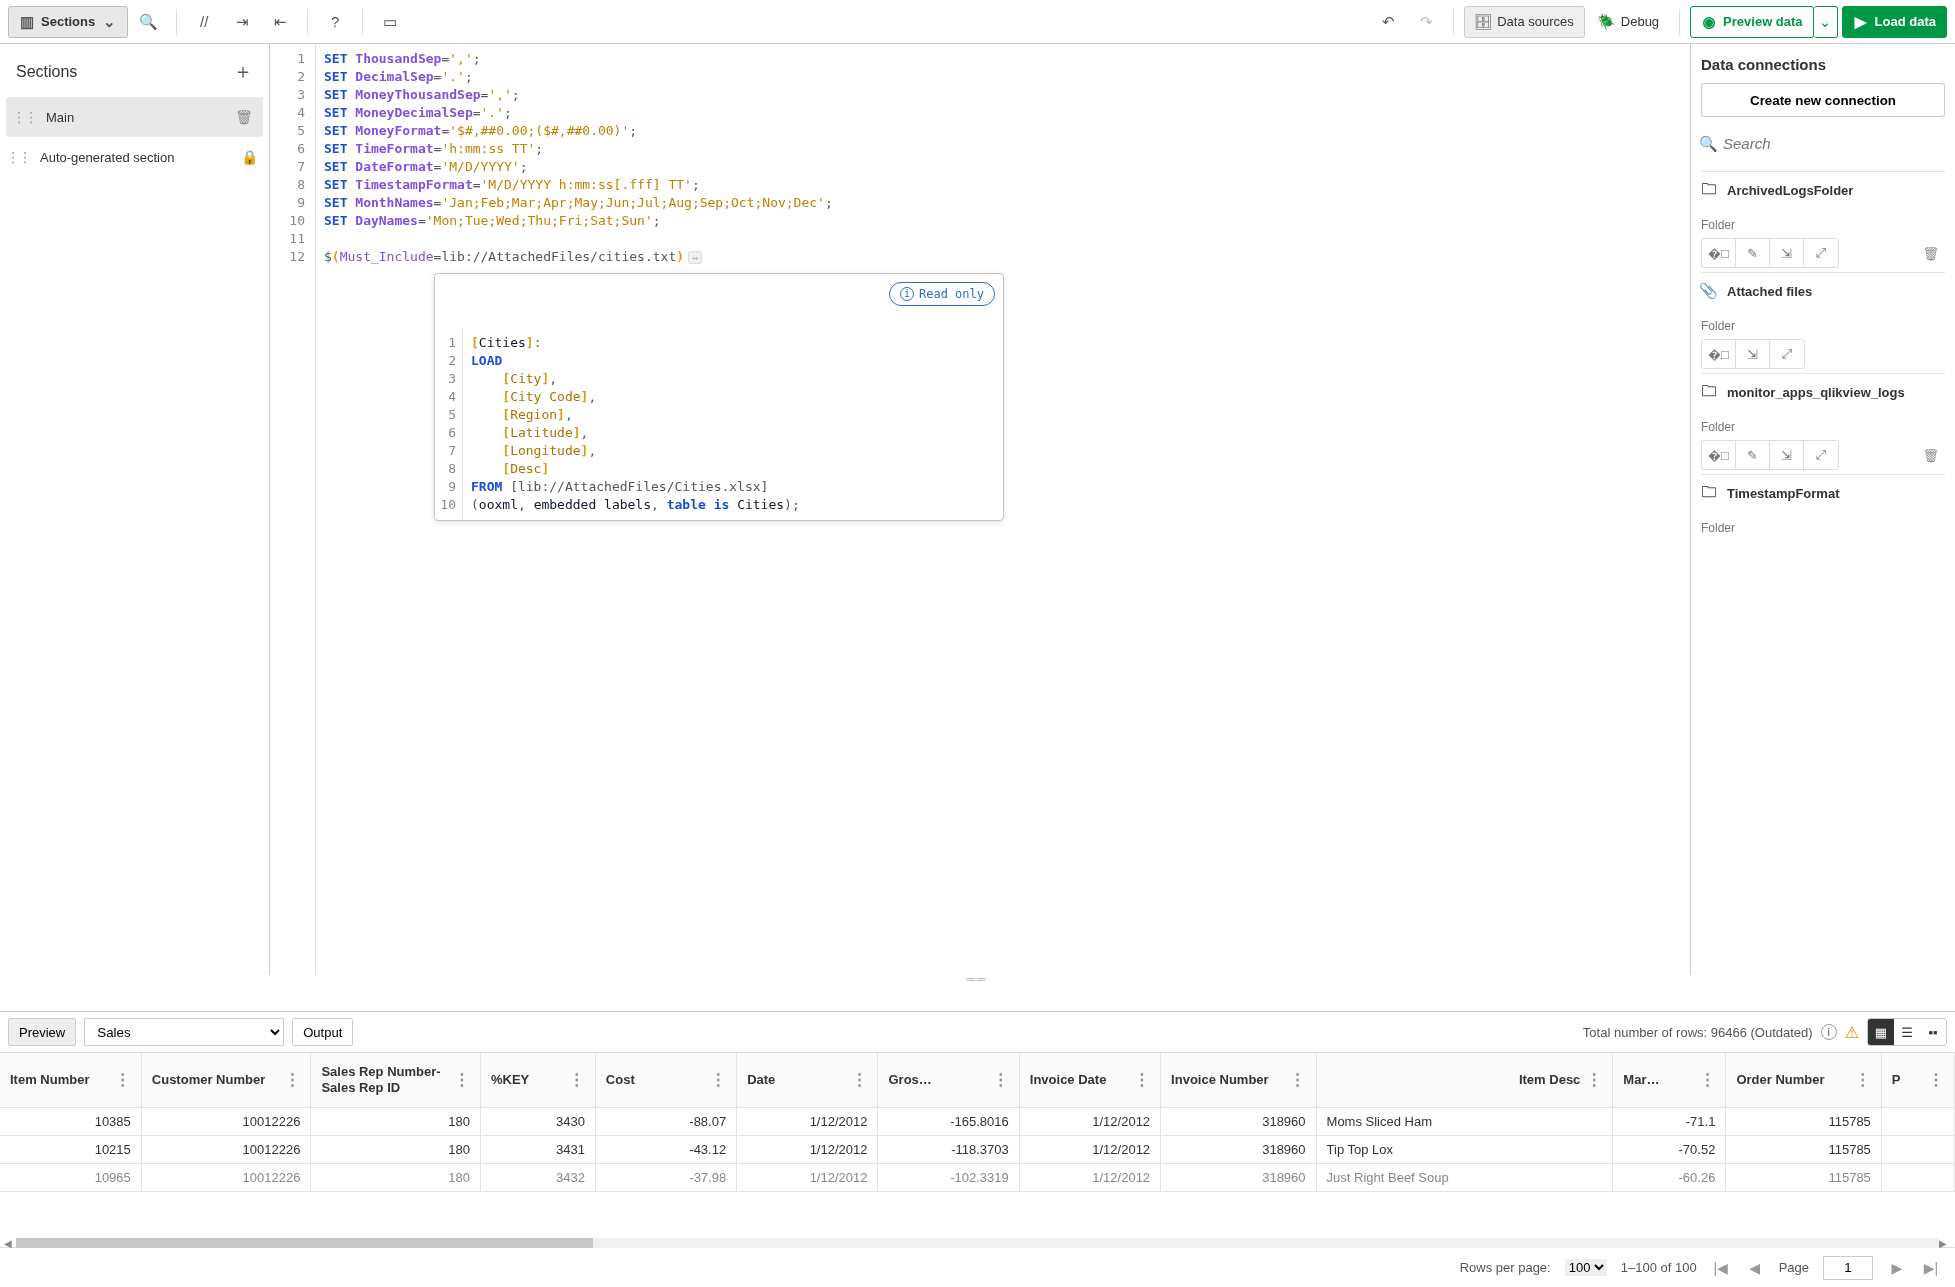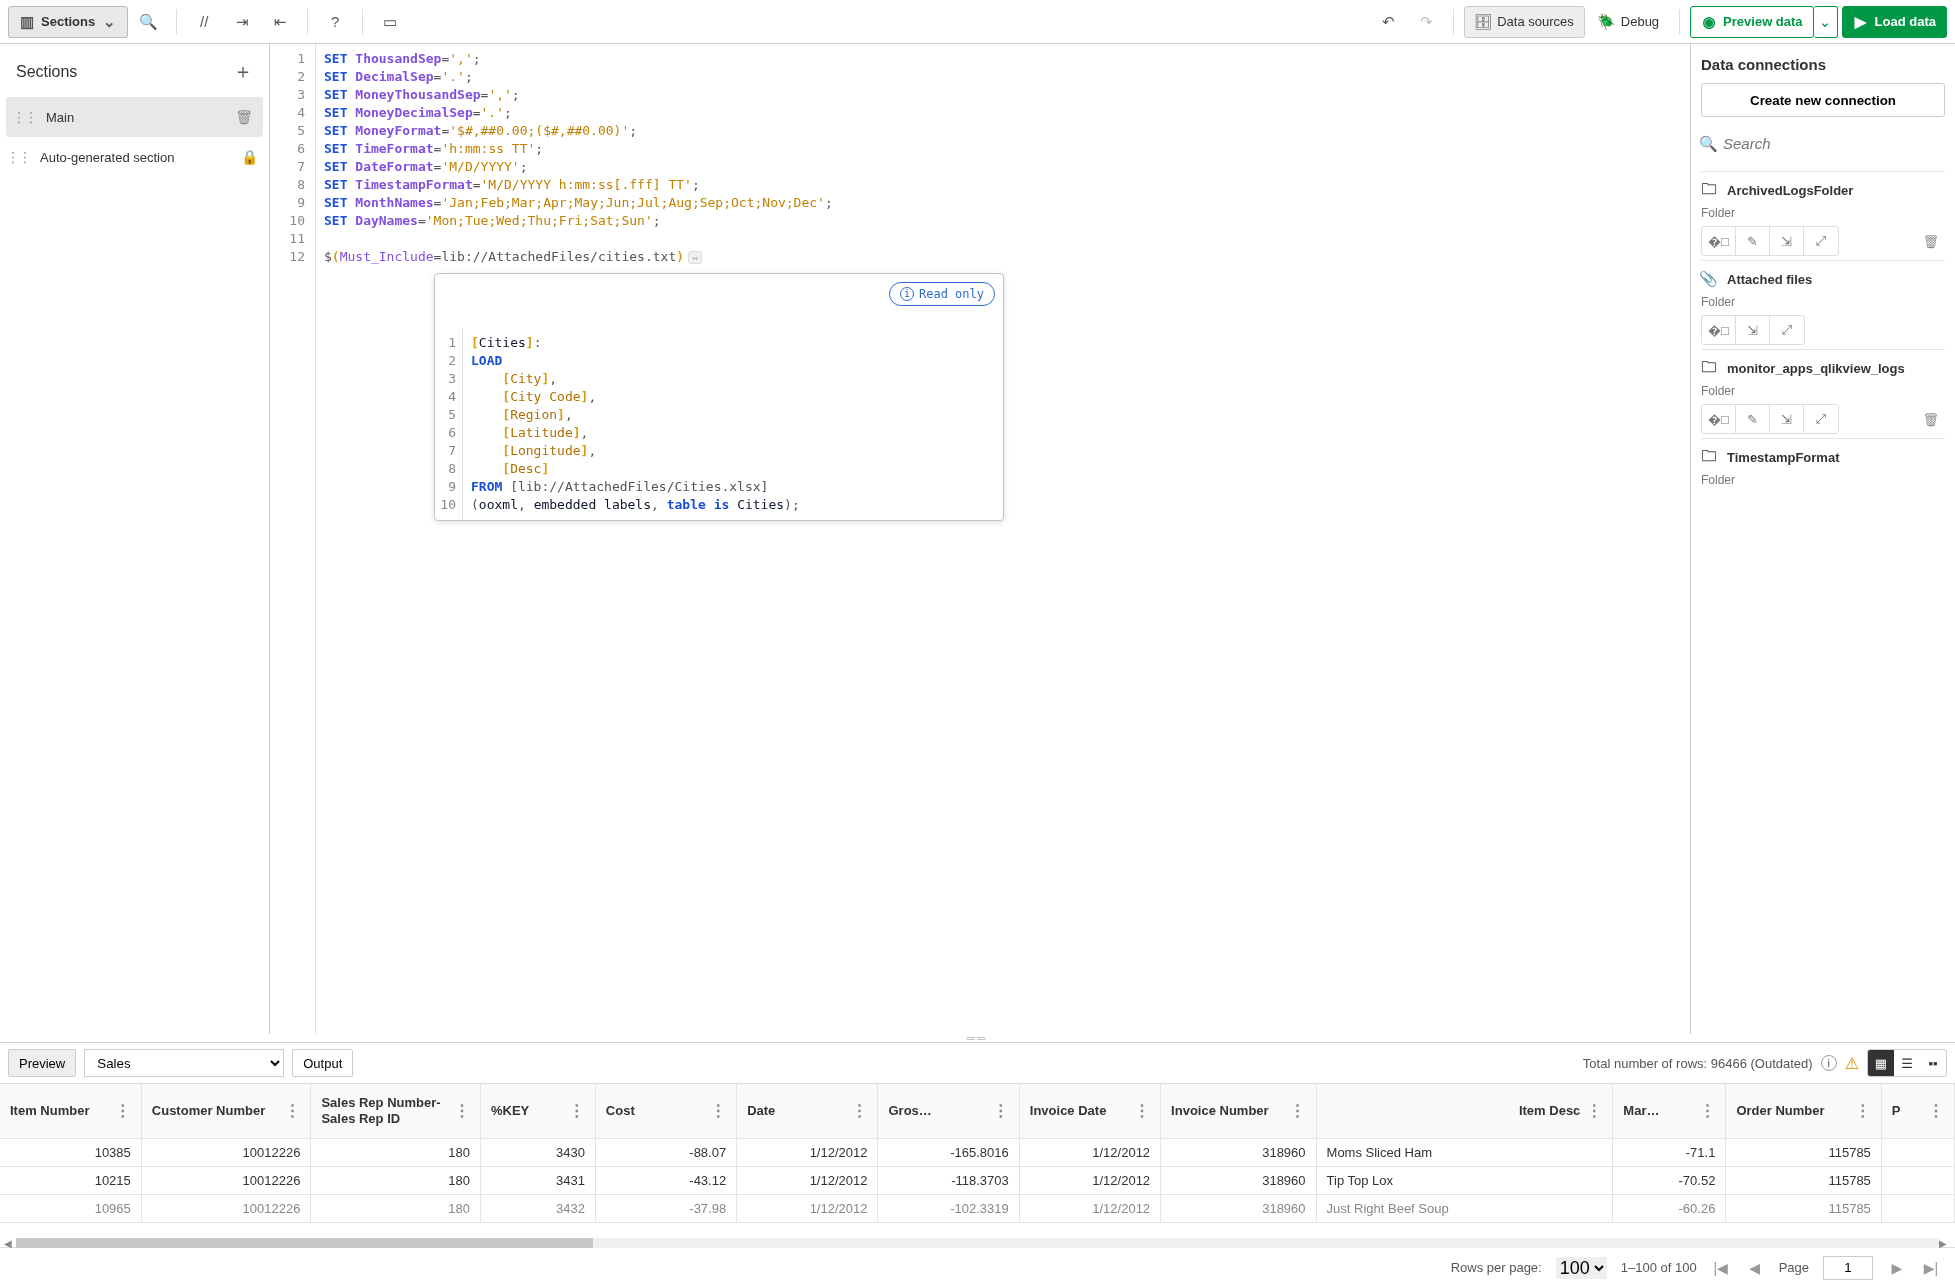--- a/index.html
+++ b/index.html
@@ -58,32 +58,32 @@
 .fld { color: #b07000; }
 
 
 .conn-panel { width: 265px; border-left: 1px solid #ccc; display: flex; flex-direction: column; padding: 12px 10px; gap: 10px; position: relative; overflow-y:auto;}
 .conn-panel h3 { font-size: 15px; font-weight: 600; color:#333;}
 .conn-btn { height: 34px; border: 1px solid #ccc; border-radius: 3px; background: #fff; cursor: pointer; font-weight:600; }
 .conn-search { display: flex; align-items: center; gap: 6px; height: 34px; border-bottom:1px solid transparent;}
 .conn-search input { border: none; outline: none; flex: 1; font-size: 15px; font-style: italic; color:#888;}
 .conn-item { border-top: 1px solid #e3e3e3; padding: 10px 0 4px; }
 .conn-item .row1 { display: flex; align-items: center; gap: 10px; font-weight:600; color:#333;}
-.conn-item .type { color: #777; font-size: 12px; margin: 8px 0 6px 0;}
+.conn-item .type { color: #777; font-size: 12px; margin: 20px 0 6px 0;}
 .conn-item .actions { display: flex; gap: 0; border:1px solid #ddd; border-radius:3px; width: fit-content;}
 .conn-item .actions .a { width: 34px; height: 28px; display: inline-flex; align-items:center; justify-content:center; border-right:1px solid #ddd; cursor:pointer; color:#777;}
 .conn-item .actions .a:last-child { border-right:none;}
 .conn-item .row-actions{display:flex; align-items:center;}
 .conn-item .del-standalone{ margin-left:auto; color:#888; cursor:pointer; width:28px; text-align:center;}
 
 
 .hsplit { height: 8px; display:flex; align-items:center; justify-content:center; color:#aaa; font-size:11px; letter-spacing: 3px; cursor: row-resize; }
 
 
-.preview-area { border-top: 1px solid #ccc; display: flex; flex-direction: column; height: 245px; }
+.preview-area { border-top: 1px solid #ccc; display: flex; flex-direction: column; height: 276px; margin-top: 28px; }
 .preview-bar { display: flex; align-items: center; height: 40px; padding: 0 8px; gap: 8px; }
 .preview-bar .btn { height: 28px; padding: 0 10px; border: 1px solid #ccc; background: #eee; border-radius: 2px; cursor: pointer; font-size:13px;}
 .preview-bar select { height: 28px; width: 200px; border:1px solid #ccc; padding: 0 8px; background:#fff;}
 .preview-bar .btn.output { background: #fff; }
 .preview-bar .spacer { flex:1; }
 .preview-bar .stat { color:#555; }
 .preview-bar .warn { color:#e48b00; font-size:16px;}
 .preview-bar .info-i { color:#555; font-size:14px; border:1px solid #999; border-radius:50%; width:16px; height:16px; display:inline-flex; align-items:center; justify-content:center; font-size:11px;}
 .view-toggle { display:flex; border:1px solid #ccc; border-radius:3px; overflow:hidden;}
 .view-toggle .v { width:26px; height:26px; display:inline-flex; align-items:center; justify-content:center; cursor:pointer;}
@@ -97,21 +97,21 @@
 th .th-inner{ display:flex; align-items:center; gap:6px;}
 th .th-label{ text-align:left; flex:1; white-space: normal; line-height:1.2;}
 th .menu { color:#888; cursor:pointer; font-size:16px;}
 td.l, th.l .th-label { text-align: right; }
 td.l { text-align:left;}
 tr.cut td { color:#888;}
 
 
 .pager { height: 40px; border-top:1px solid #ddd; display:flex; align-items:center; justify-content:flex-end; gap:14px; padding: 0 14px; color:#555; position: relative;}
 .pager .pgbtn { color:#999; cursor:pointer; font-size:14px; width:20px; text-align:center;}
-.pager select { border:none; font-size:18px;}
+.pager select { border:none; font-size:13px;}
 .pager input { width:50px; text-align:center; border:1px solid #ccc; height:24px;}
 .hscroll{ position:absolute; left:4px; right:4px; top:-10px; height:10px; display:flex; align-items:center;}
 .hscroll .track{flex:1; height:10px; background:#f0f0f0;}
 .hscroll .thumb{height:10px; background:#c7c7c7; width:30%;}
 .hscroll .arrow{width:12px; font-size:10px; color:#888;}
 </style>
 </head>
 <body>
 
 <div class="app">

